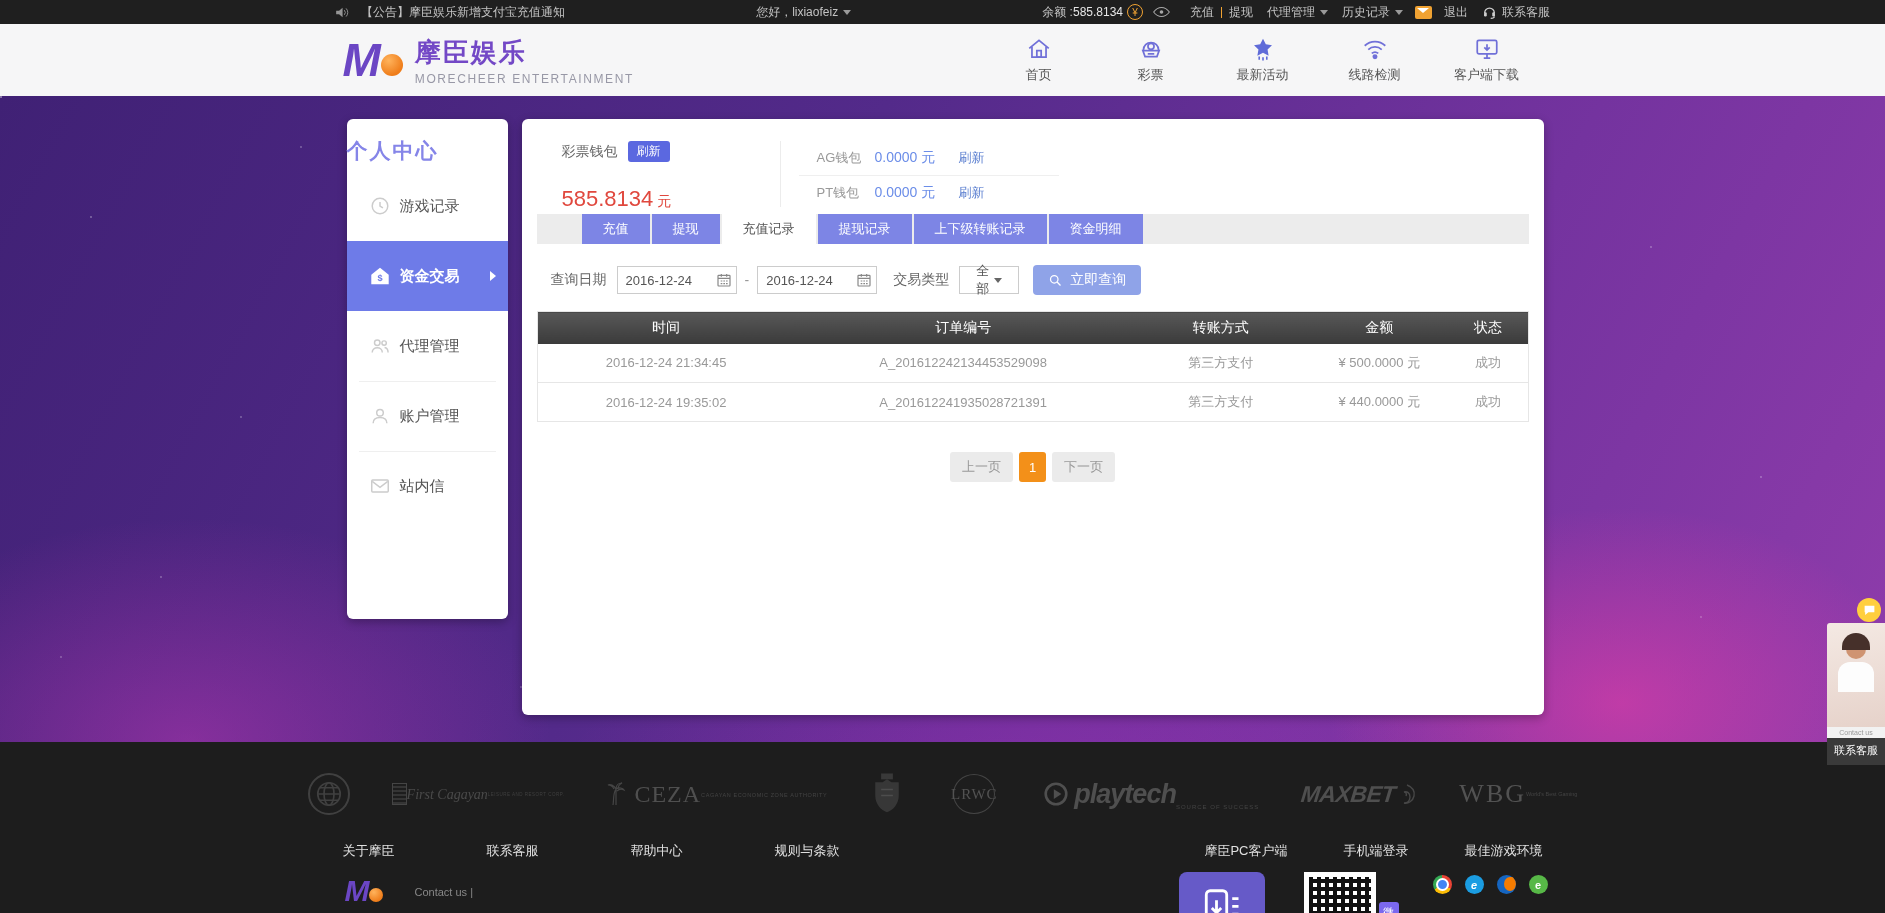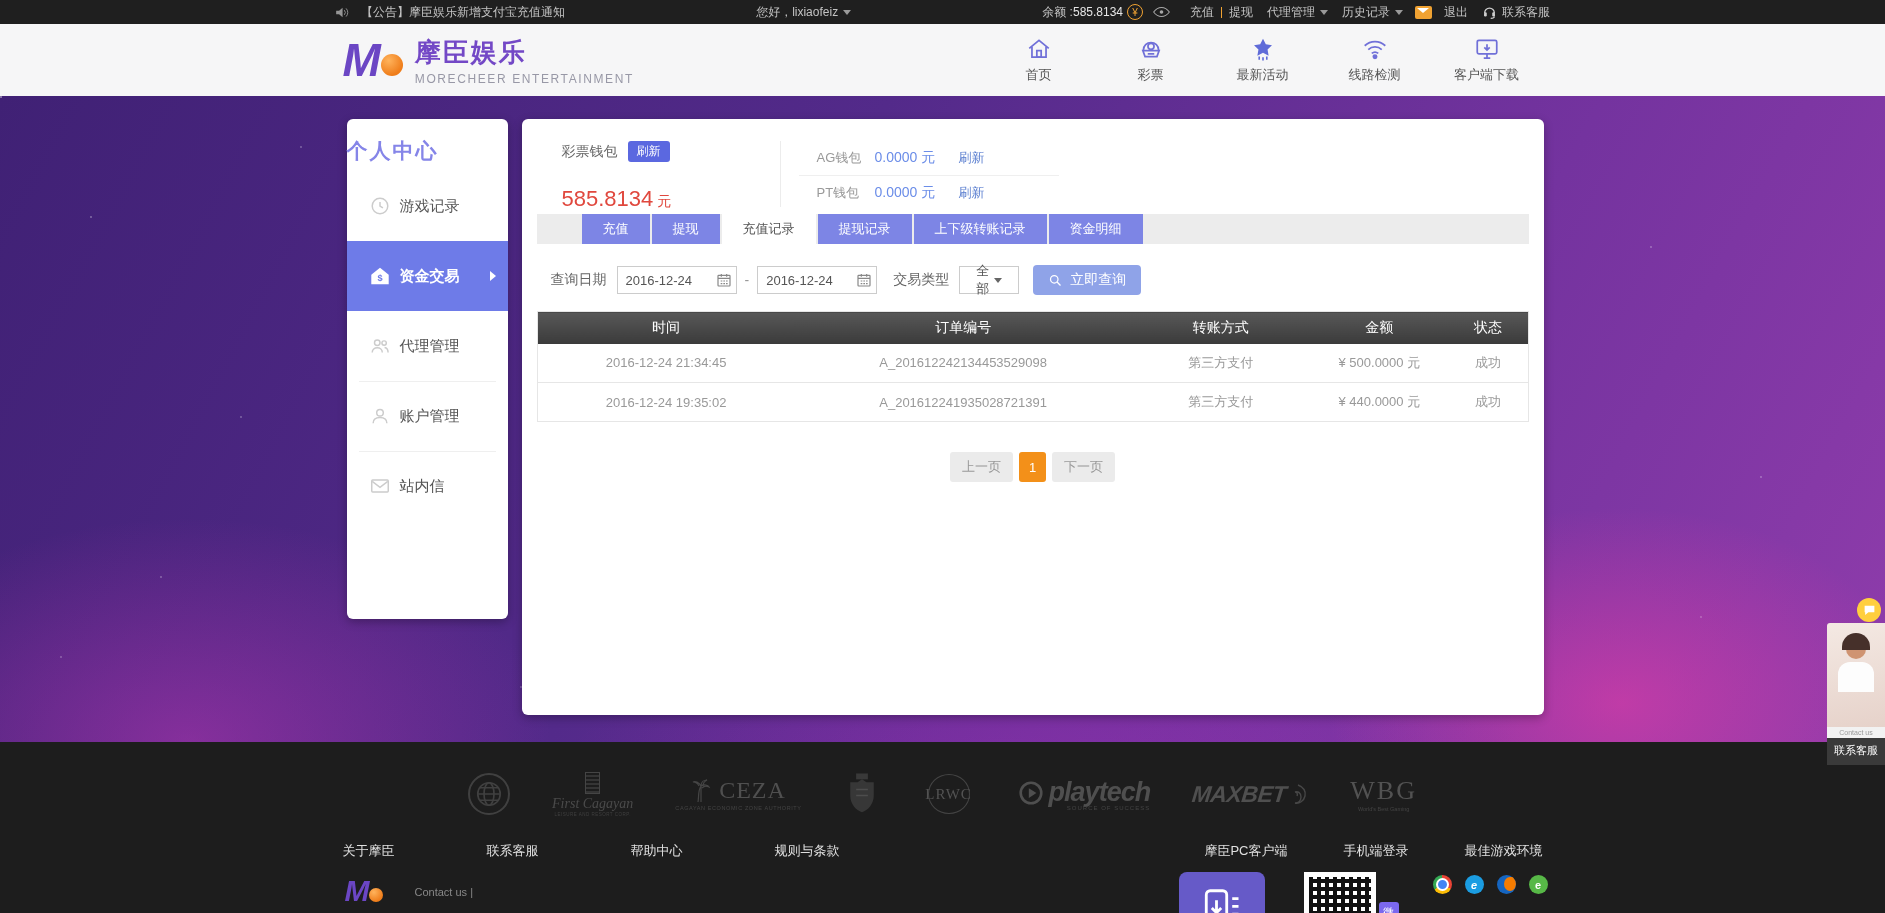--- a/index.html
+++ b/index.html
@@ -108,21 +108,21 @@
   .w-head{width:20px;height:20px;border-radius:50%;background:#cf9472;margin:16px auto 0;position:relative}
   .w-head::before{content:"";position:absolute;left:-4px;top:-6px;width:28px;height:17px;border-radius:14px 14px 0 0;background:#46302a}
   .w-body{width:36px;height:30px;background:#fdfdfd;border-radius:12px 12px 0 0;margin:3px auto 0}
   .w-en{background:#f2f2f2;color:#999;font-size:7px;text-align:center;padding:2px 0}
   .w-cn{background:#3a3a3a;color:#fff;font-size:11px;text-align:center;padding:5px 0 7px}
 
   
   .footer{height:171px;background:#1d1d1d;position:relative}
   .logos-row{display:flex;align-items:center;justify-content:center;gap:42px;padding-top:20px;height:84px;color:#565656}
   .lg{display:flex;align-items:center;opacity:.85}
-  .lg-col{display:flex;flex-direction:column;align-items:center}
+  .lg-col{display:flex;flex-direction:row;align-items:center}
   .emblem{width:42px;height:42px;border:2px solid #474747;border-radius:50%;display:flex;align-items:center;justify-content:center}
   .fc-orn{width:15px;height:22px;border:1px solid #4c4c4c;background:repeating-linear-gradient(0deg,#3a3a3a 0 2px,transparent 2px 4px)}
   .fc-text{font-family:"Liberation Serif","DejaVu Serif",serif;font-style:italic;font-size:14px;color:#525252;margin-top:2px}
   .fc-sub{font-size:4.5px;color:#454545;letter-spacing:.5px}
   .ceza-main{display:flex;align-items:center;gap:8px;font-family:"Liberation Serif","DejaVu Serif",serif;font-size:24px;color:#585858;letter-spacing:1px}
   .ceza-sub{font-size:5.5px;color:#4a4a4a;letter-spacing:.6px;margin-top:1px}
   .lrwc-wrap{position:relative;width:54px;height:44px;display:flex;align-items:center;justify-content:center}
   .lrwc-circle{position:absolute;inset:2px 6px;border:1.5px solid #4b4b4b;border-radius:50%}
   .lrwc-text{position:relative;font-family:"Liberation Serif","DejaVu Serif",serif;font-size:15px;color:#5c5c5c;letter-spacing:1px}
   .pt-wrap{display:flex;align-items:center;gap:5px}

